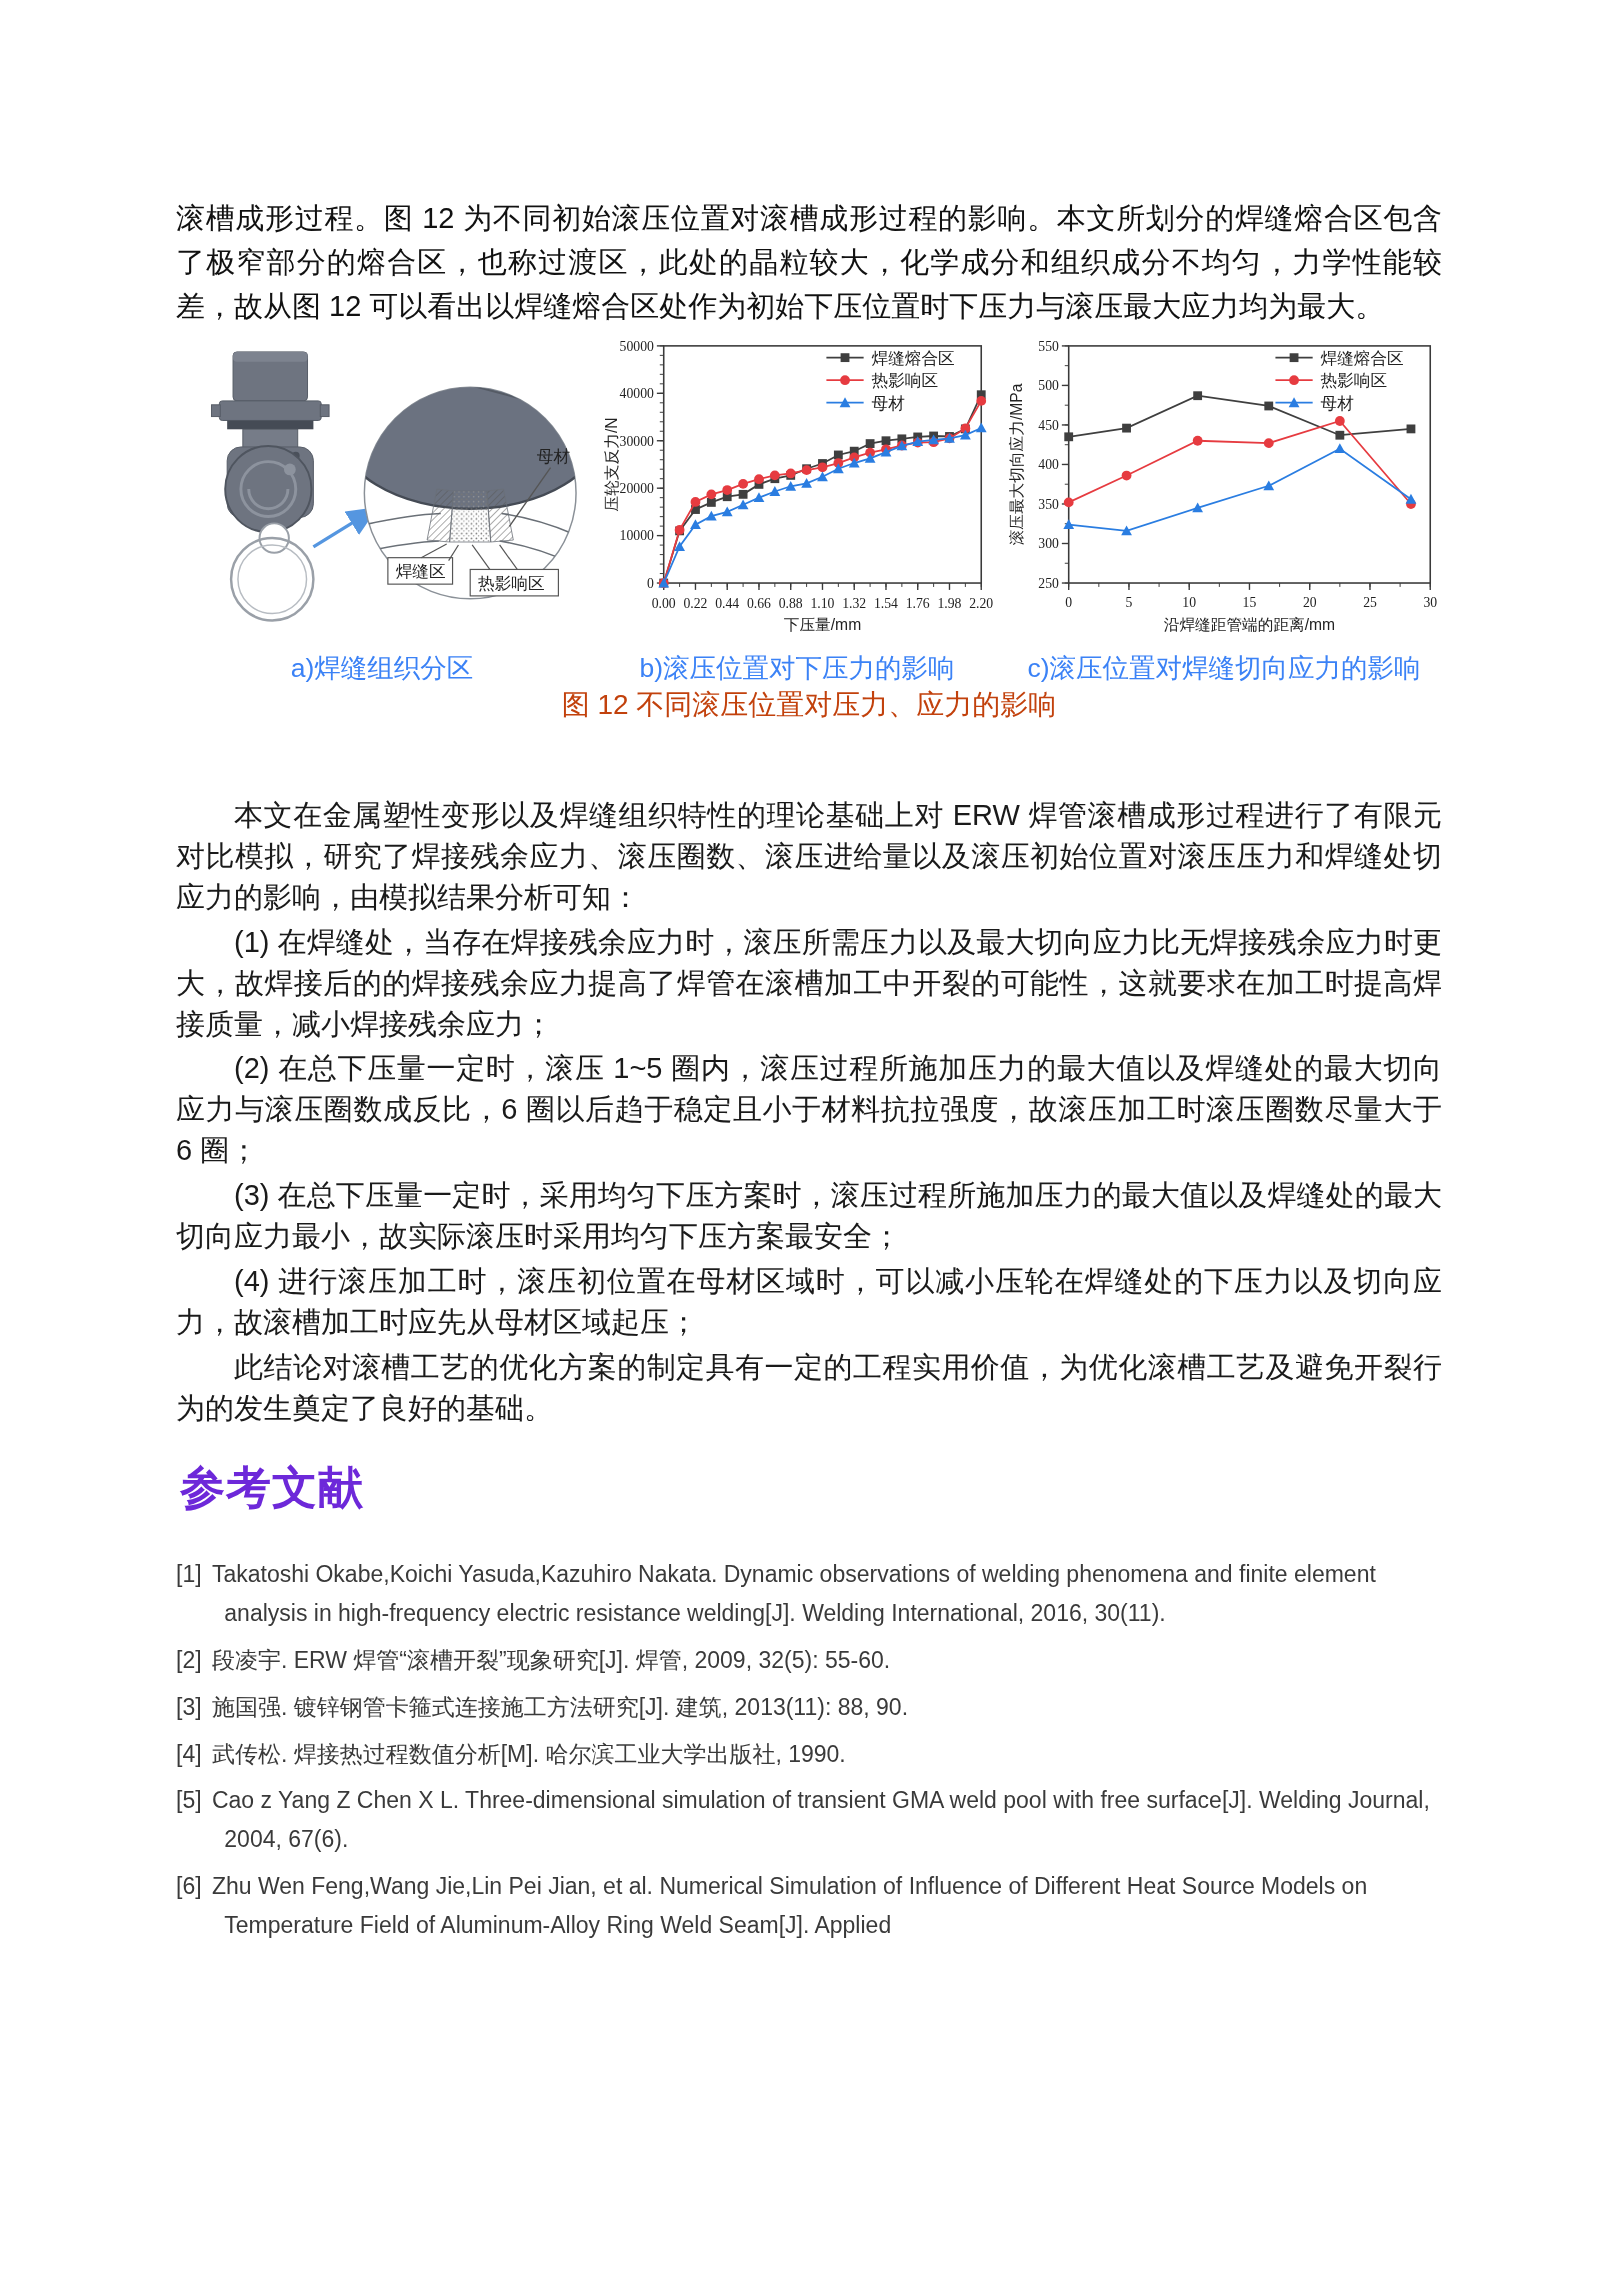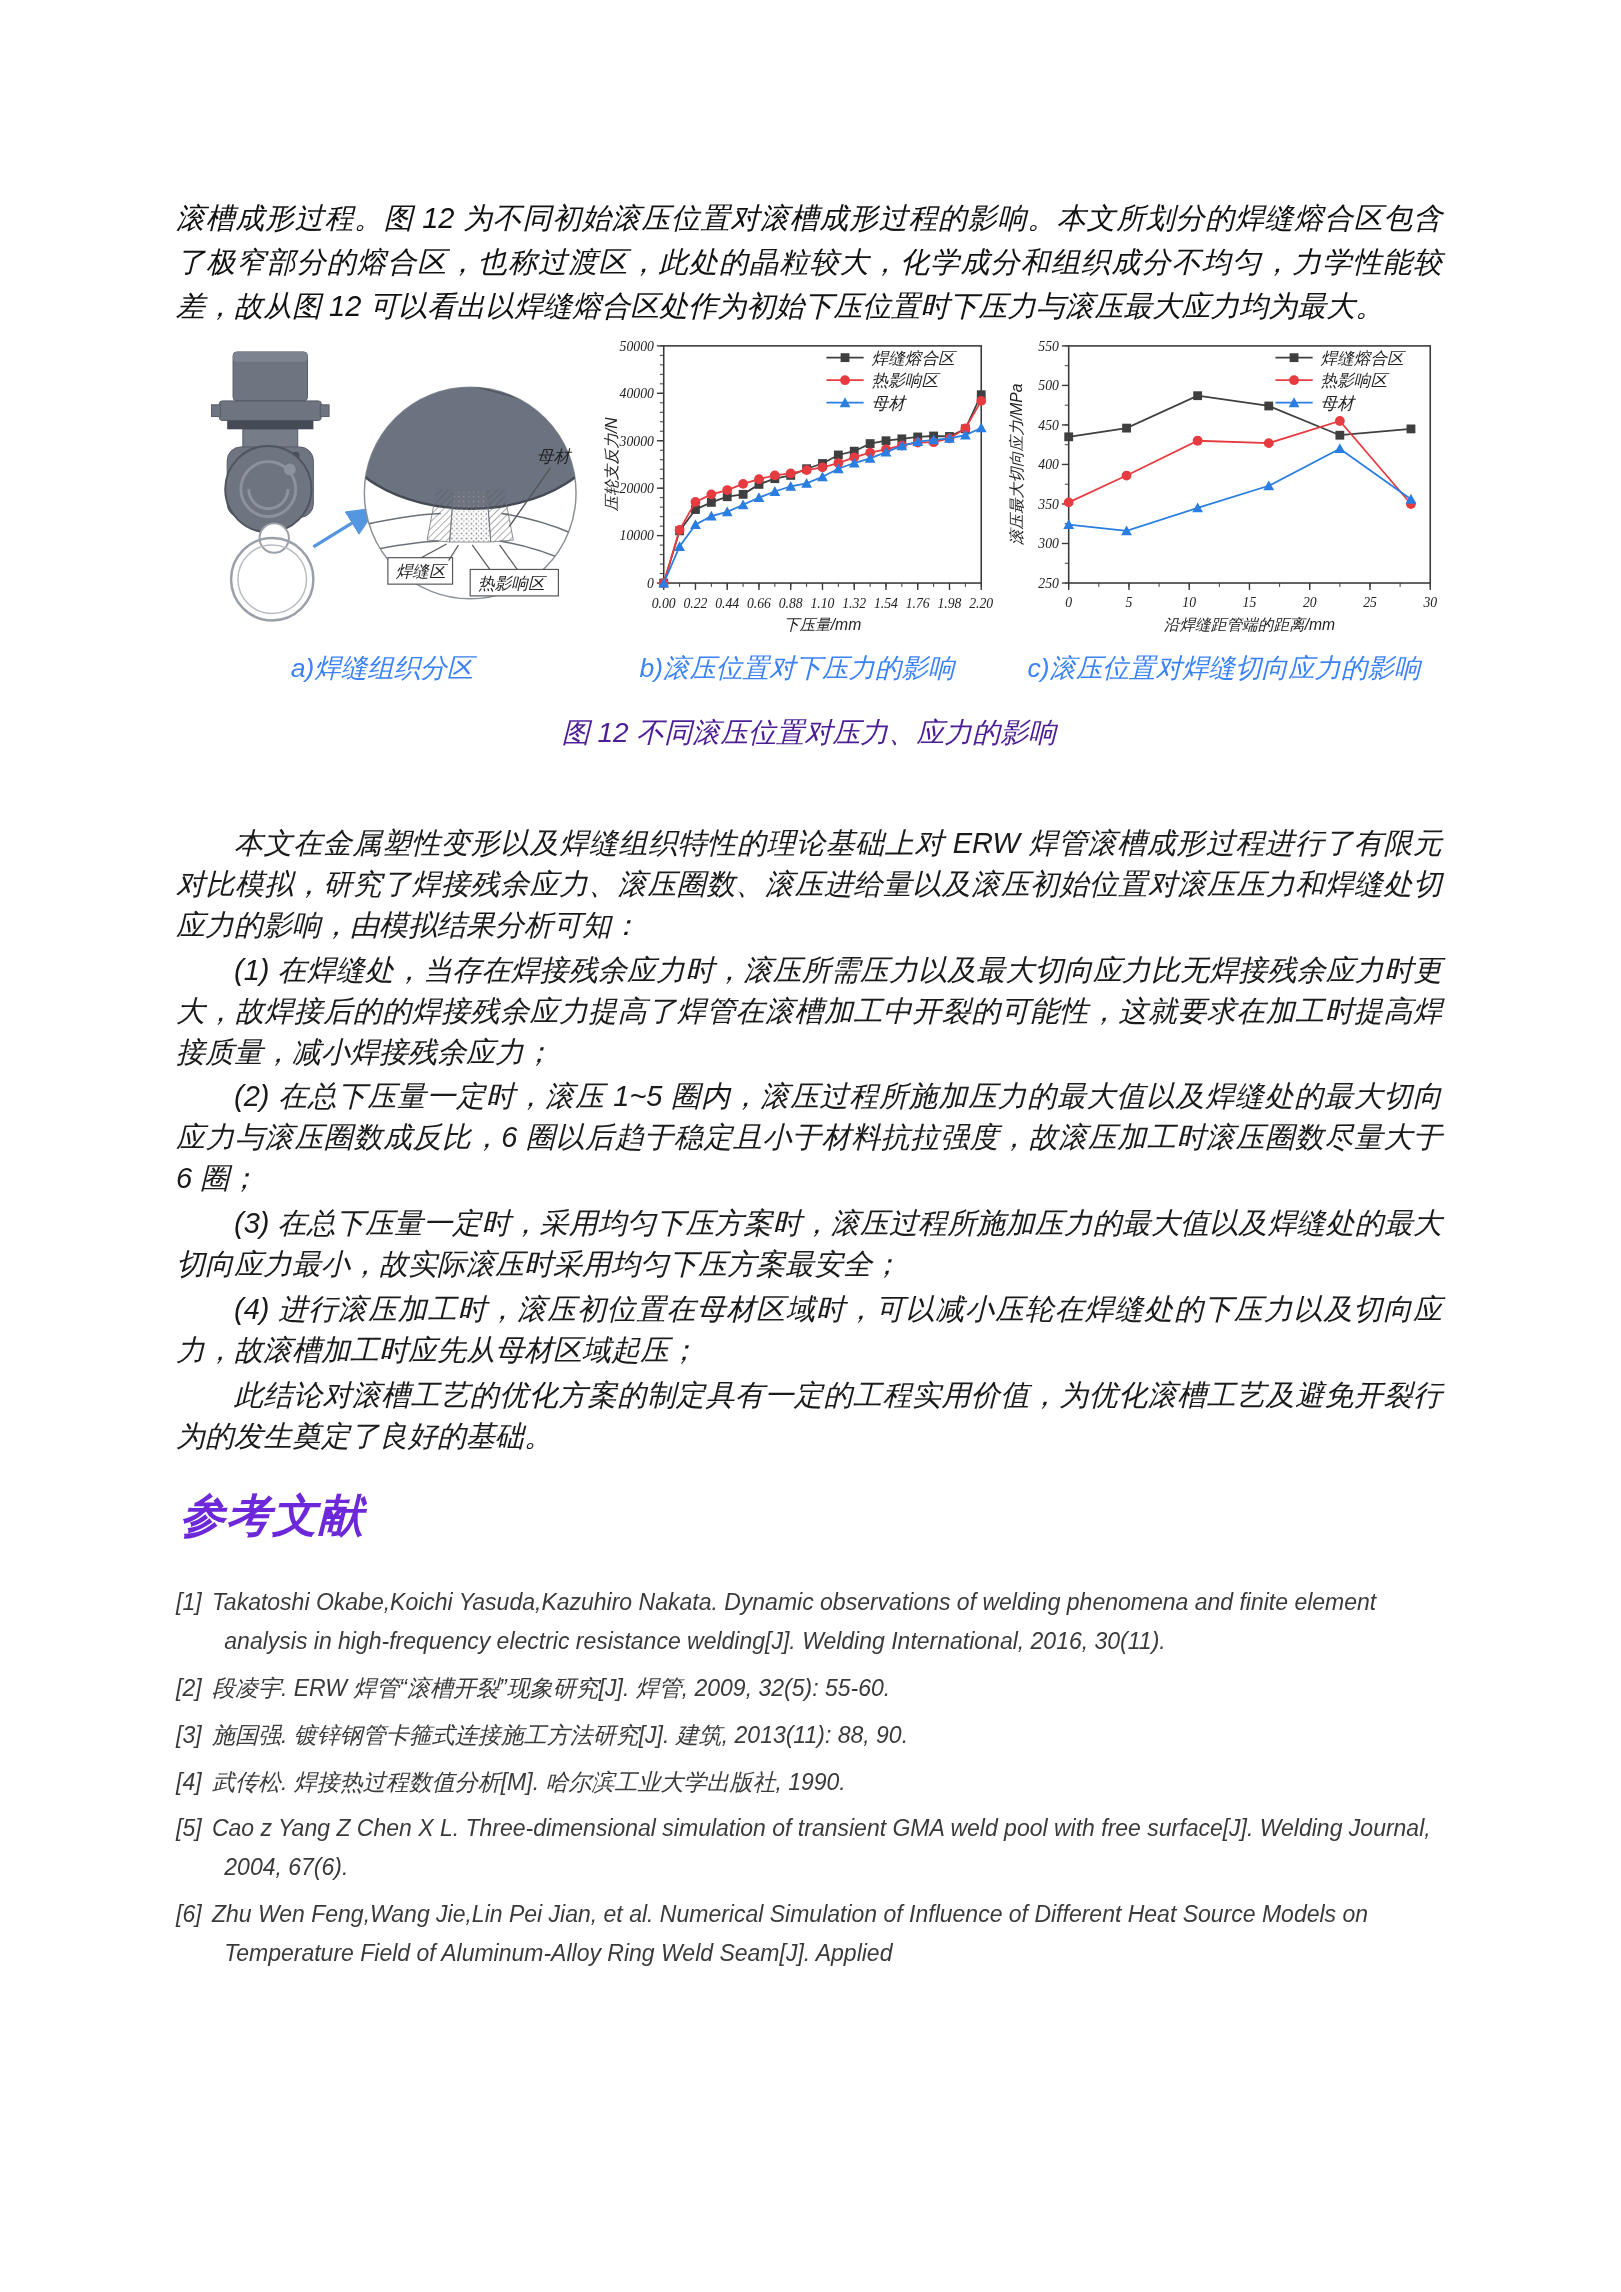--- a/index.html
+++ b/index.html
@@ -1,25 +1,25 @@
 <!DOCTYPE html>
 <html><head>
 <meta charset="utf-8">
 <style>
   html,body{margin:0;padding:0;background:#ffffff;}
   body{font-family:"Liberation Sans",sans-serif;color:#1a1a1a;}
-  .page{position:relative;width:1621px;height:2228px;background:#ffffff;margin:0 auto;overflow:hidden;font-style:italic;}
+  .page{position:relative;width:1621px;height:2228px;background:#ffffff;margin:0 auto;overflow:hidden;}
   .content{position:absolute;left:176px;top:196px;width:1266px;}
   .body-text{font-size:29px;line-height:44px;text-align:justify;color:#111;}
   .intro{margin:0;}
   .figure-block{margin-top:5.9px;}
   .figure-row{display:flex;flex-direction:row;align-items:flex-end;justify-content:space-between;}
   .fig-col{display:flex;flex-direction:column;align-items:center;justify-content:flex-end;}
   .subcaption{font-size:26.5px;color:#3b82f6;margin-top:9.8px;white-space:nowrap;}
-  .fig-caption{text-align:center;font-size:28px;color:#4c1d95;margin-top:28px;}
+  .fig-caption{text-align:center;font-size:28px;color:#c2410c;margin-top:0;}
   .sec-heading{font-size:46px;font-weight:600;letter-spacing:2px;color:#000;margin:63px 0 0 0;}
   .conclusion{margin-top:71px;}
   .conclusion p{margin:0 0 3.9px 0;text-indent:2em;font-size:29px;line-height:41px;text-align:justify;}
   .ref-heading{font-size:45px;font-weight:700;color:#6d28d9;margin:29px 0 0 4px;letter-spacing:1px;}
   .references{margin-top:37px;color:#3a3a3a;}
   .ref-item{font-size:23px;line-height:39px;padding-left:2.1em;text-indent:-2.1em;margin-bottom:7.8px;text-align:left;}
   .ref-item .ref-label{margin-right:0.45em;}
   svg text{font-family:"Liberation Serif",serif;}
   svg .cjk{font-family:"Liberation Sans",sans-serif;}
 </style>

